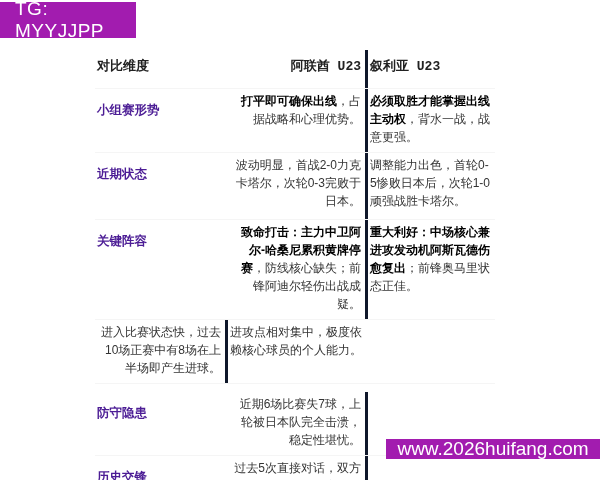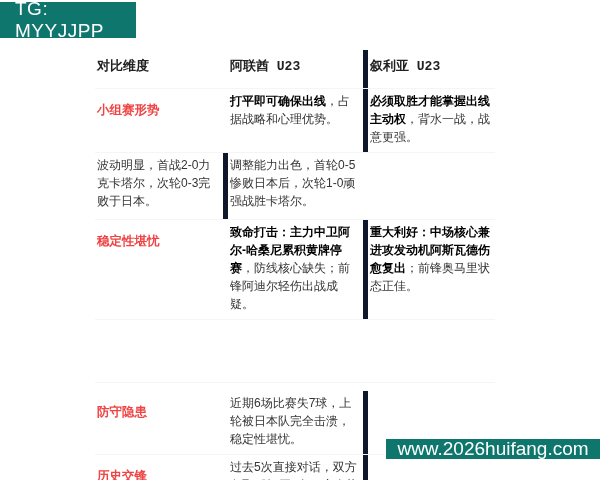--- a/index.html
+++ b/index.html
@@ -8,21 +8,21 @@
     background: #ffffff;
     font-family: "Liberation Sans", "DejaVu Sans", sans-serif;
     position: relative;
     overflow: hidden;
     color: #333333;
   }
 
   
   .wm-bar {
     position: absolute;
-    background: #0f766e;
+    background: #a21caf;
     color: #ffffff;
     display: flex;
     align-items: center;
     box-sizing: border-box;
   }
   .wm-top {
     left: 0; top: 2px;
     width: 136px; height: 36px;
     padding-left: 15px;
     font-size: 19px;
@@ -48,24 +48,24 @@
   }
   .trow:last-child { border-bottom: none; }
   .cell {
     box-sizing: border-box;
     font-size: 12px;
     line-height: 18px;
     padding: 3px 4px 6px 2px;
     color: #333333;
     word-break: break-all;
   }
-  .cell.team-a { border-right: 5px solid #0f172a; }
+  .cell.team-a { border-right: 3px solid #0f172a; text-align: right; }
   .cell.label {
     font-weight: bold;
-    color: #ef4444;
+    color: #4c1d95;
     font-size: 12.5px;
     padding-top: 12px;
   }
   .thead .cell {
     font-weight: bold;
     color: #222222;
     font-size: 13px;
     padding-top: 8px;
   }
   .cell b { color: #000000; font-weight: bold; }
@@ -94,31 +94,34 @@
     <div class="cell team-b">叙利亚 U23</div>
   </div>
 
   <div class="trow r1">
     <div class="cell label">小组赛形势</div>
     <div class="cell team-a"><b>打平即可确保出线</b><span>，占据战略和心理优势。</span></div>
     <div class="cell team-b"><b>必须取胜才能掌握出线主动权</b><span>，背水一战，战意更强。</span></div>
   </div>
 
   <div class="trow r2">
+    <div class="cell label">近期状态</div>
     <div class="cell team-a"><b></b><span>波动明显，首战2-0力克卡塔尔，次轮0-3完败于日本。</span></div>
     <div class="cell team-b"><b></b><span>调整能力出色，首轮0-5惨败日本后，次轮1-0顽强战胜卡塔尔。</span></div>
   </div>
 
   <div class="trow r3">
-    <div class="cell label">稳定性堪忧</div>
+    <div class="cell label">关键阵容</div>
     <div class="cell team-a"><b>致命打击：主力中卫阿尔-哈桑尼累积黄牌停赛</b><span>，防线核心缺失；前锋阿迪尔轻伤出战成疑。</span></div>
     <div class="cell team-b"><b>重大利好：中场核心兼进攻发动机阿斯瓦德伤愈复出</b><span>；前锋奥马里状态正佳。</span></div>
   </div>
 
   <div class="trow r4">
+    <div class="cell team-a"><b></b><span>进入比赛状态快，过去10场正赛中有8场在上半场即产生进球。</span></div>
+    <div class="cell team-b"><b></b><span>进攻点相对集中，极度依赖核心球员的个人能力。</span></div>
   </div>
 
   <div class="trow r5">
     <div class="cell label">防守隐患</div>
     <div class="cell team-a"><b></b><span>近期6场比赛失7球，上轮被日本队完全击溃，稳定性堪忧。</span></div>
   </div>
 
   <div class="trow r6">
     <div class="cell label">历史交锋</div>
     <div class="cell team-a"><b></b><span>过去5次直接对话，双方各取2胜1平2负，完全势均力敌。</span></div>

